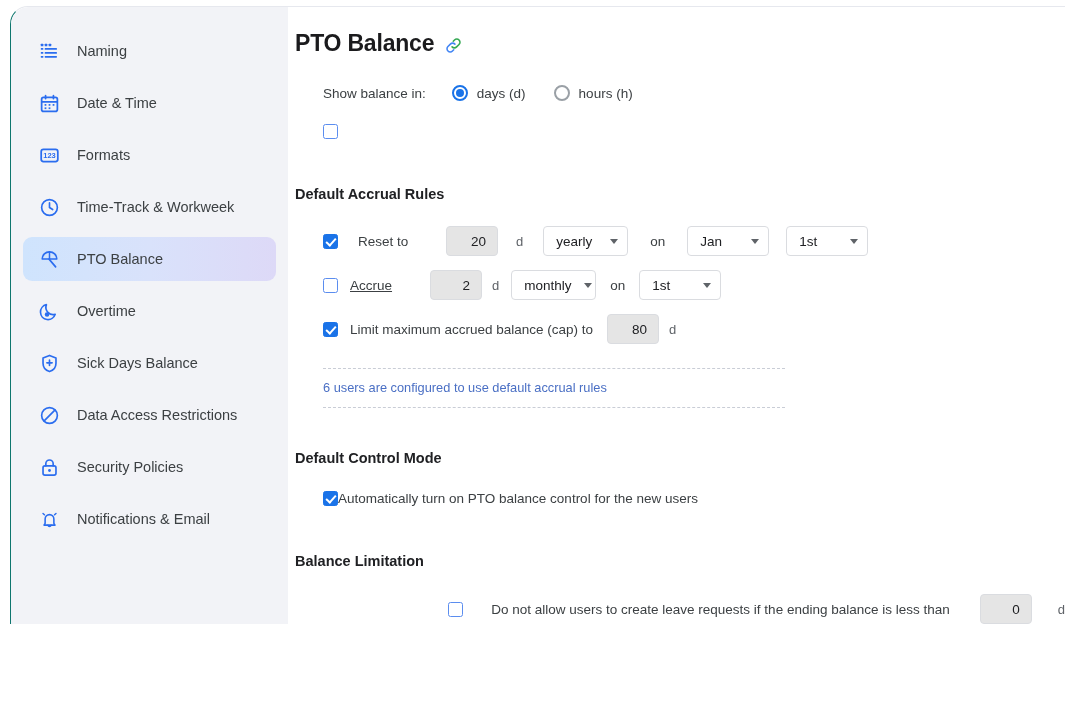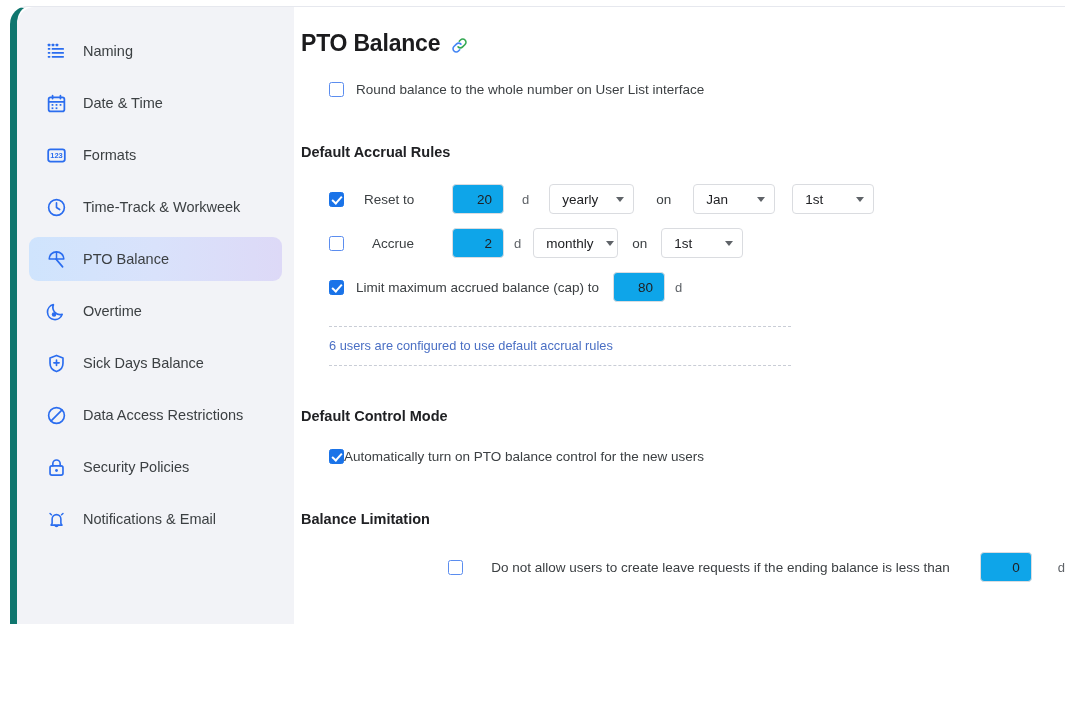--- a/index.html
+++ b/index.html
@@ -9,21 +9,21 @@
     background: #ffffff;
     font-family: "Liberation Sans", sans-serif;
     -webkit-font-smoothing: antialiased;
   }
   .app-frame {
     position: absolute;
     left: 10px; top: 6px;
     width: 1055px; height: 618px;
     background: #ffffff;
     border-top-left-radius: 18px;
-    border-left: 7px solid #0f766e;
+    border-left: 1px solid #0f766e;
     border-top: 1px solid #e6e8ee;
     overflow: hidden;
     display: flex;
   }
   
   .sidebar {
     width: 277px;
     flex: 0 0 277px;
     background: #f2f3f7;
     border-top-left-radius: 18px;
@@ -42,21 +42,21 @@
     cursor: pointer;
     color: #3c4043;
     font-size: 14.5px;
   }
   .nav-item.active {
     background: linear-gradient(90deg, #cfe4fd 0%, #d9e2fb 50%, #ddd9f7 100%);
   }
   .nav-icon {
     width: 22px; height: 22px;
     flex: 0 0 22px;
-    display: flex; align-items: center; justify-content: center;
+    display: flex; align-items: center; 
     color: #2b6def;
   }
   .nav-icon svg { display: block; }
   .nav-label { white-space: nowrap; }
 
   
   .main {
     flex: 1 1 auto;
     background: #ffffff;
     position: relative;
@@ -116,21 +116,21 @@
     width: 4px; height: 8px;
     border: solid #fff;
     border-width: 0 2px 2px 0;
     transform: rotate(42deg);
   }
 
   
   .num-input {
     width: 52px; height: 30px;
     border: 1px solid #dadce0; border-radius: 4px;
-    background: #0ea5e9;
+    background: #e5e5e5;
     text-align: right;
     padding: 0 11px 0 6px;
     font-size: 13.5px; color: #202124;
     font-family: "Liberation Sans", sans-serif;
     outline: none;
   }
   .sel {
     height: 30px;
     border: 1px solid #dadce0; border-radius: 4px;
     background: #fff;
@@ -292,24 +292,36 @@
         <svg width="19" height="19" viewBox="0 0 24 24" fill="none">
           <path d="M10.2 13.8a4 4 0 0 0 5.7 0l3.1-3.1a4 4 0 1 0-5.7-5.7l-1.6 1.6" stroke="#34a853" stroke-width="2" stroke-linecap="round"></path>
           <path d="M13.8 10.2a4 4 0 0 0-5.7 0l-3.1 3.1a4 4 0 1 0 5.7 5.7l1.6-1.6" stroke="#4285f4" stroke-width="2" stroke-linecap="round"></path>
         </svg>
       </span>
     </h1>
 
     <div class="content">
 
 
+      <div class="row" style="margin-top:26px; margin-left:28px; gap:0;">
+        <span class="lbl">Show balance in:</span>
+
+        <span class="row" style="margin-left:26px; gap:9px;">
+          <span class="radio checked"></span>
+          <span class="lbl">days (d)</span>
+        </span>
+
+        <span class="row" style="margin-left:28px; gap:9px;">
+          <span class="radio"></span>
+          <span class="lbl">hours (h)</span>
+        </span>
+      </div>
 
       <div class="row" style="margin-top:23px; margin-left:28px; gap:12px;">
         <span class="cbox"></span>
-        <span class="lbl">Round balance to the whole number on User List interface</span>
       </div>
 
       <h2 class="section-title" style="margin-top:47px;">Default Accrual Rules</h2>
 
       <div class="row" style="margin-top:24px; margin-left:28px; gap:8px;">
         <span class="cbox checked"></span>
         <span class="lbl" style="margin-left:12px; width:66px;">Reset to</span>
         <input class="num-input" style="margin-left: 14px;" value="20">
         <span class="unit" style="margin-left:10px;">d</span>
         <span class="sel" style="margin-left:12px; width:85px;">
@@ -322,21 +334,21 @@
           <span class="caret"></span>
         </span>
         <span class="sel" style="margin-left:9px; width:82px;">
           <span>1st</span>
           <span class="caret"></span>
         </span>
       </div>
 
       <div class="row" style="margin-top:14px; margin-left:28px; gap:0;">
         <span class="cbox"></span>
-        <span class="lbl" style="margin-left:28px; width:66px;">Accrue</span>
+        <span class="lbl" style="margin-left:12px; width:66px;text-decoration:underline;">Accrue</span>
         <input class="num-input" style="margin-left: 14px;" value="2">
         <span class="unit" style="margin-left:10px;">d</span>
         <span class="sel" style="margin-left:12px; width:85px;">
           <span>monthly</span>
           <span class="caret"></span>
         </span>
         <span class="lbl" style="margin-left:14px;">on</span>
         <span class="sel" style="margin-left:14px; width:82px;">
           <span>1st</span>
           <span class="caret"></span>

